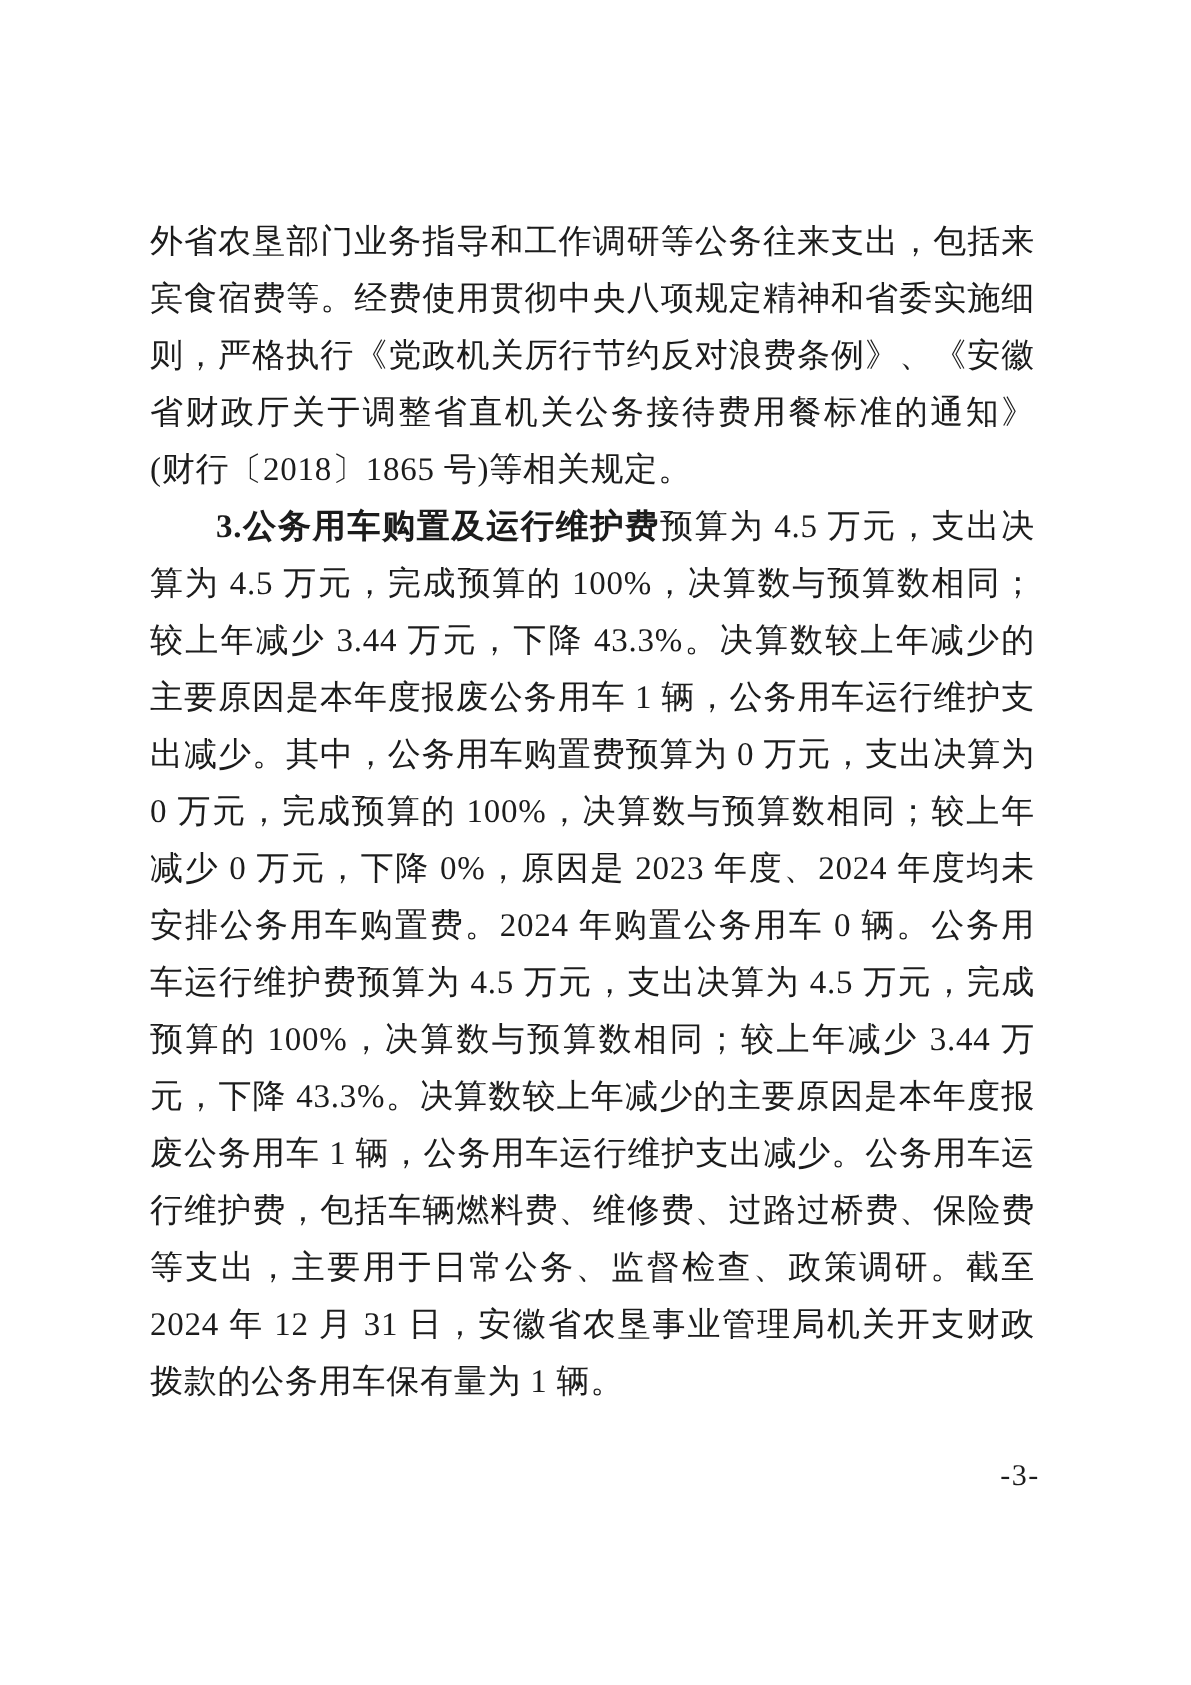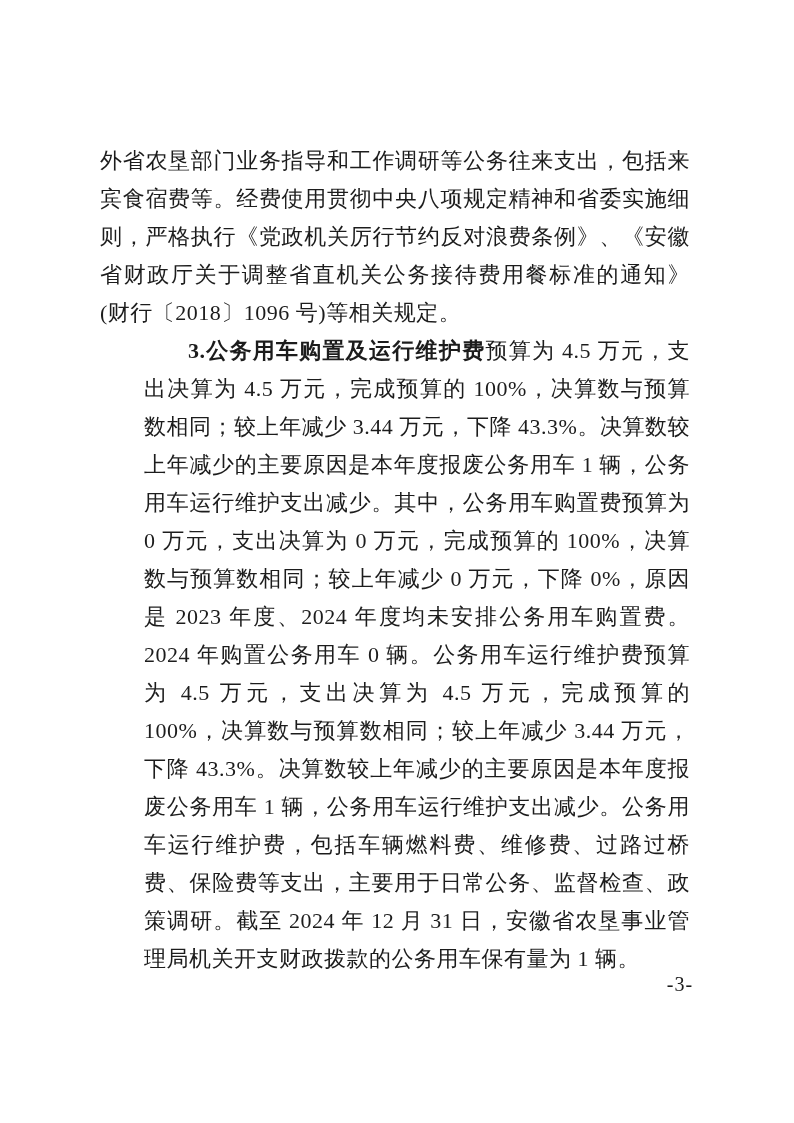--- a/index.html
+++ b/index.html
@@ -26,21 +26,20 @@
     text-align: justify;
     text-align-last: left;
     letter-spacing: 0.5px;
   }
   .body-text p {
     margin: 0;
     padding: 0;
   }
   .body-text p.indent {
     text-indent: 2em;
-    margin-left: 44px;
   }
   .bold-lead {
     font-weight: bold;
   }
   .page-number {
     position: absolute;
     left: 655px;
     top: 973px;
     width: 50px;
     font-size: 20px;
@@ -49,21 +48,21 @@
     color: #1c1c1c;
   }
 </style>
 </head>
 <body>
 
 <div class="page">
 
   <div class="body-text">
 
-    <p><span>外省农垦部门业务指导和工作调研等公务往来支出，包括来宾食宿费等。经费使用贯彻中央八项规定精神和省委实施细则，严格执行《党政机关厉行节约反对浪费条例》、《安徽省财政厅关于调整省直机关公务接待费用餐标准的通知》(财行〔2018〕1096 号)等相关规定。</span></p>
+    <p><span>外省农垦部门业务指导和工作调研等公务往来支出，包括来宾食宿费等。经费使用贯彻中央八项规定精神和省委实施细则，严格执行《党政机关厉行节约反对浪费条例》、《安徽省财政厅关于调整省直机关公务接待费用餐标准的通知》(财行〔2018〕1865 号)等相关规定。</span></p>
 
     <p class="indent"><span class="bold-lead">3.公务用车购置及运行维护费</span><span>预算为 4.5 万元，支出决算为 4.5 万元，完成预算的 100%，决算数与预算数相同；较上年减少 3.44 万元，下降 43.3%。决算数较上年减少的主要原因是本年度报废公务用车 1 辆，公务用车运行维护支出减少。其中，公务用车购置费预算为 0 万元，支出决算为 0 万元，完成预算的 100%，决算数与预算数相同；较上年减少 0 万元，下降 0%，原因是 2023 年度、2024 年度均未安排公务用车购置费。2024 年购置公务用车 0 辆。公务用车运行维护费预算为 4.5 万元，支出决算为 4.5 万元，完成预算的 100%，决算数与预算数相同；较上年减少 3.44 万元，下降 43.3%。决算数较上年减少的主要原因是本年度报废公务用车 1 辆，公务用车运行维护支出减少。公务用车运行维护费，包括车辆燃料费、维修费、过路过桥费、保险费等支出，主要用于日常公务、监督检查、政策调研。截至 2024 年 12 月 31 日，安徽省农垦事业管理局机关开支财政拨款的公务用车保有量为 1 辆。</span></p>
 
   </div>
 
   <div class="page-number">-3-</div>
 
 </div>
 
 </body></html>

